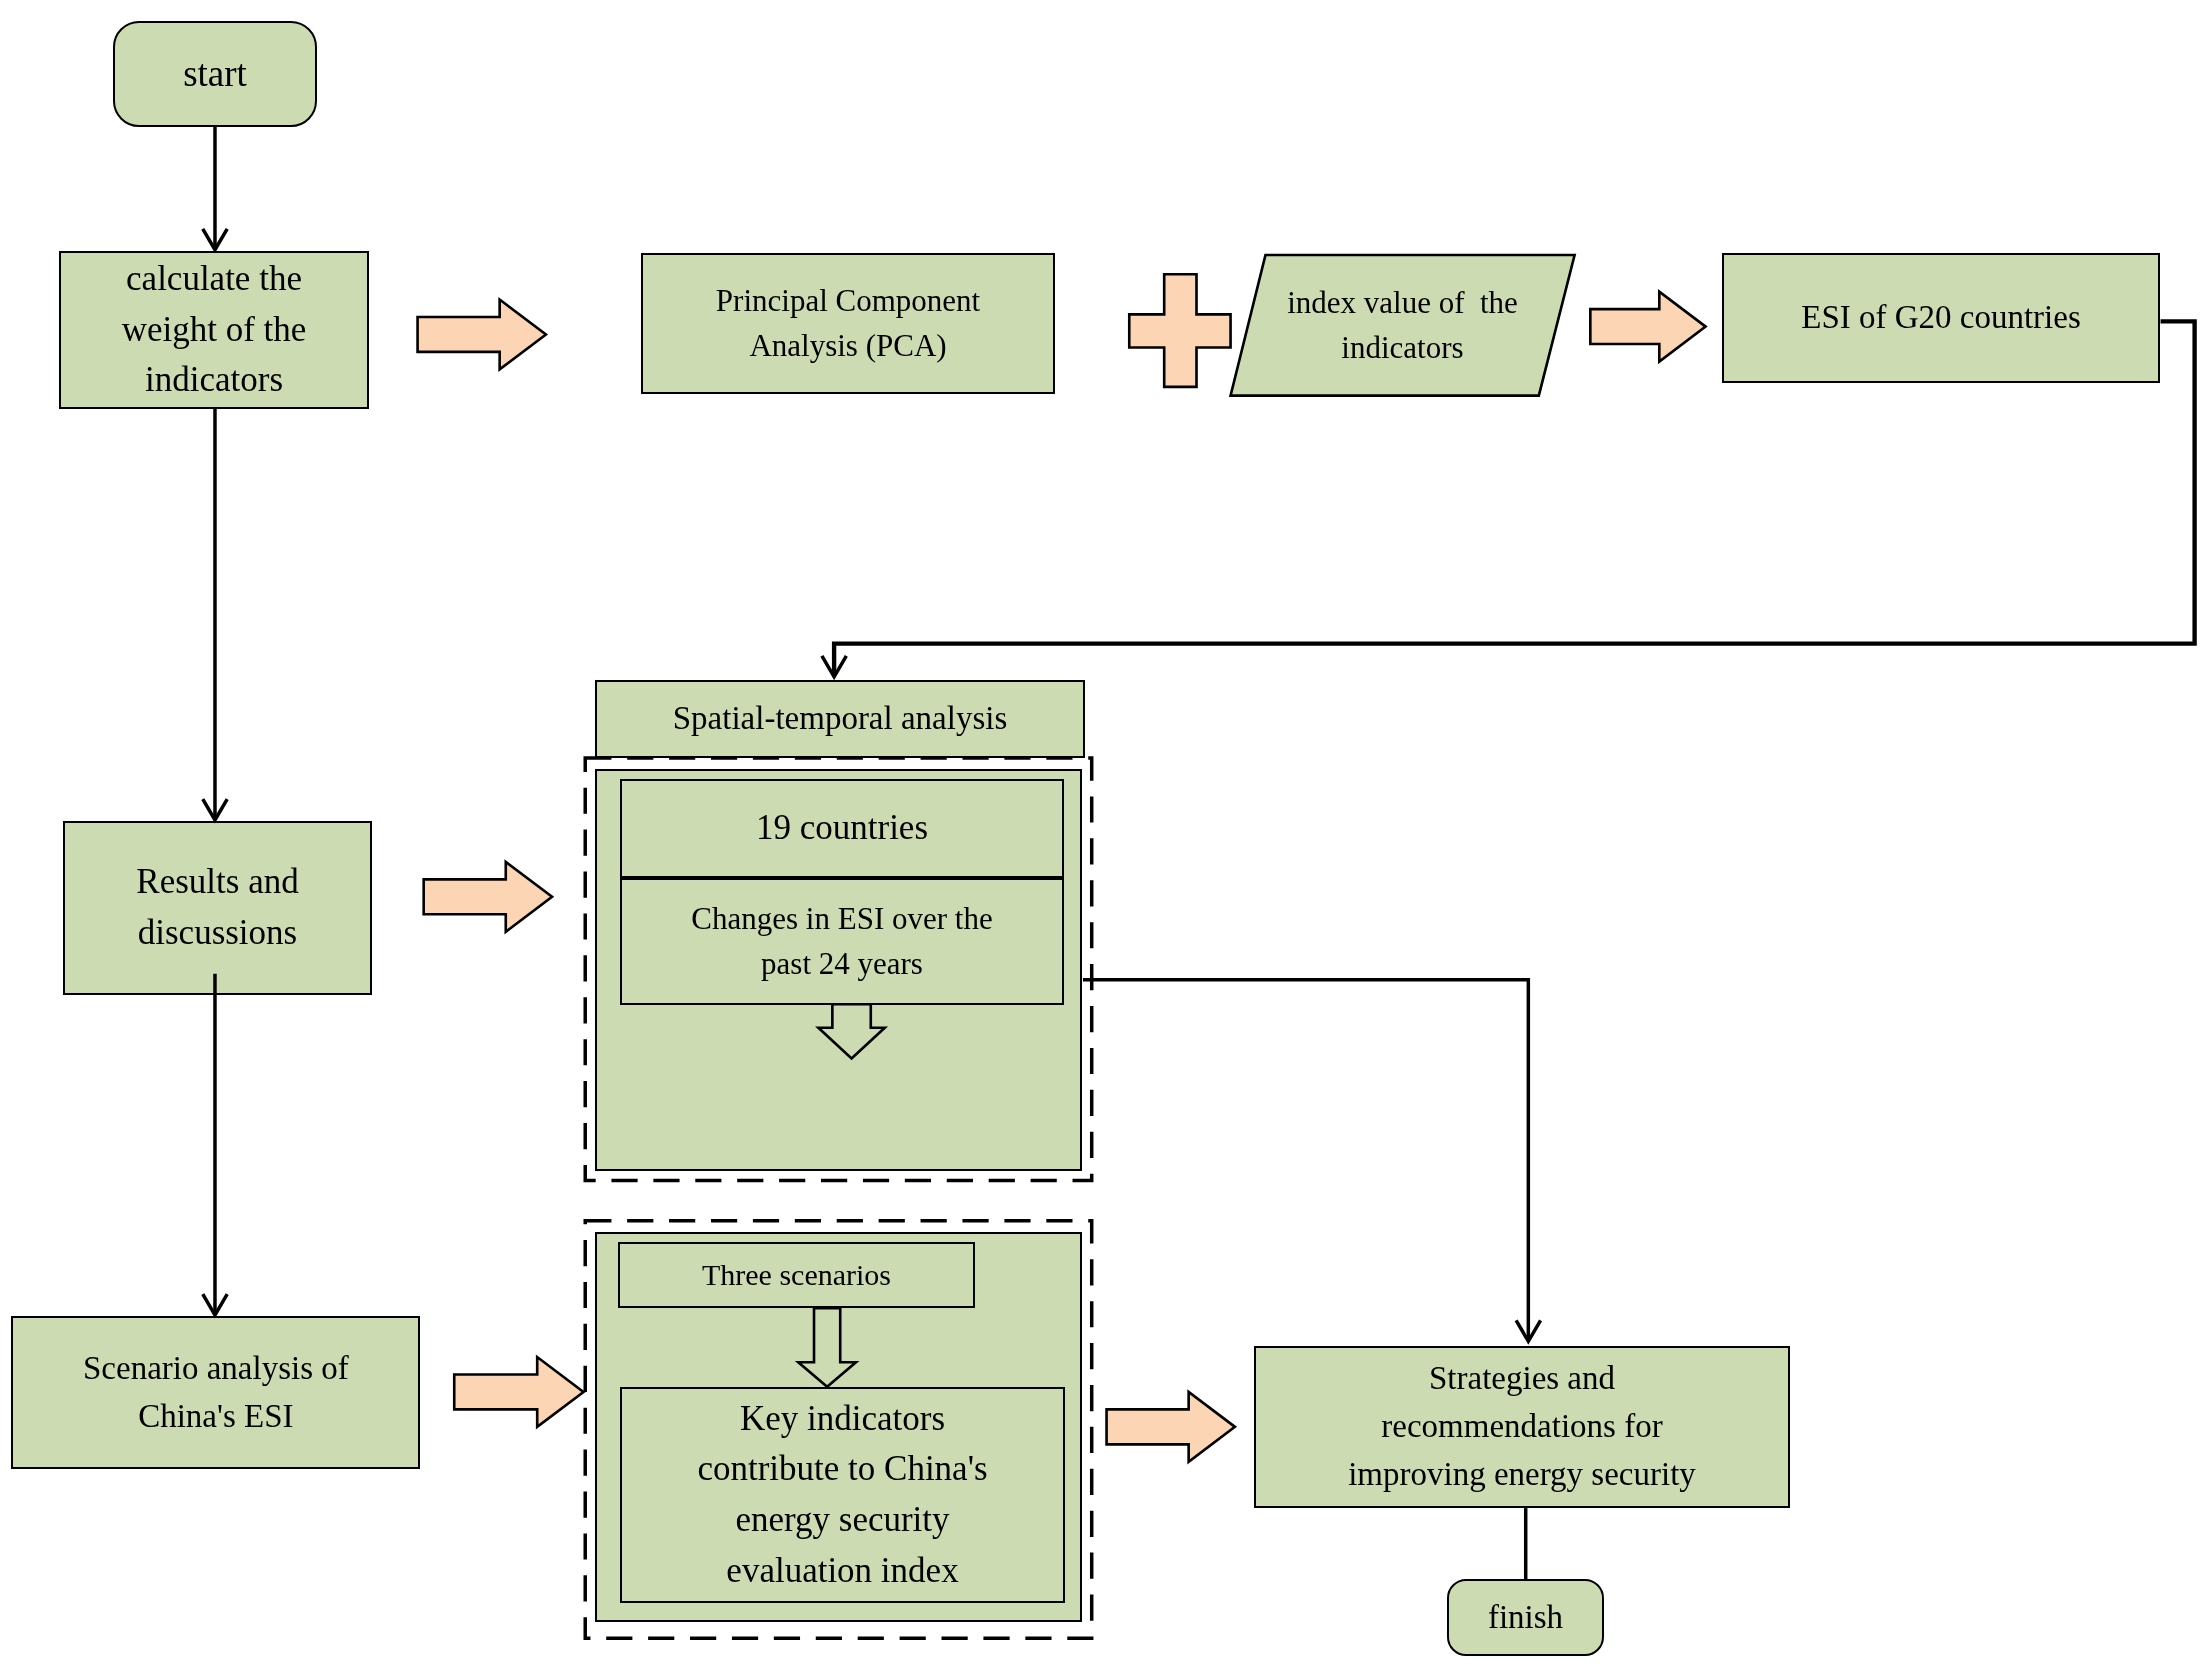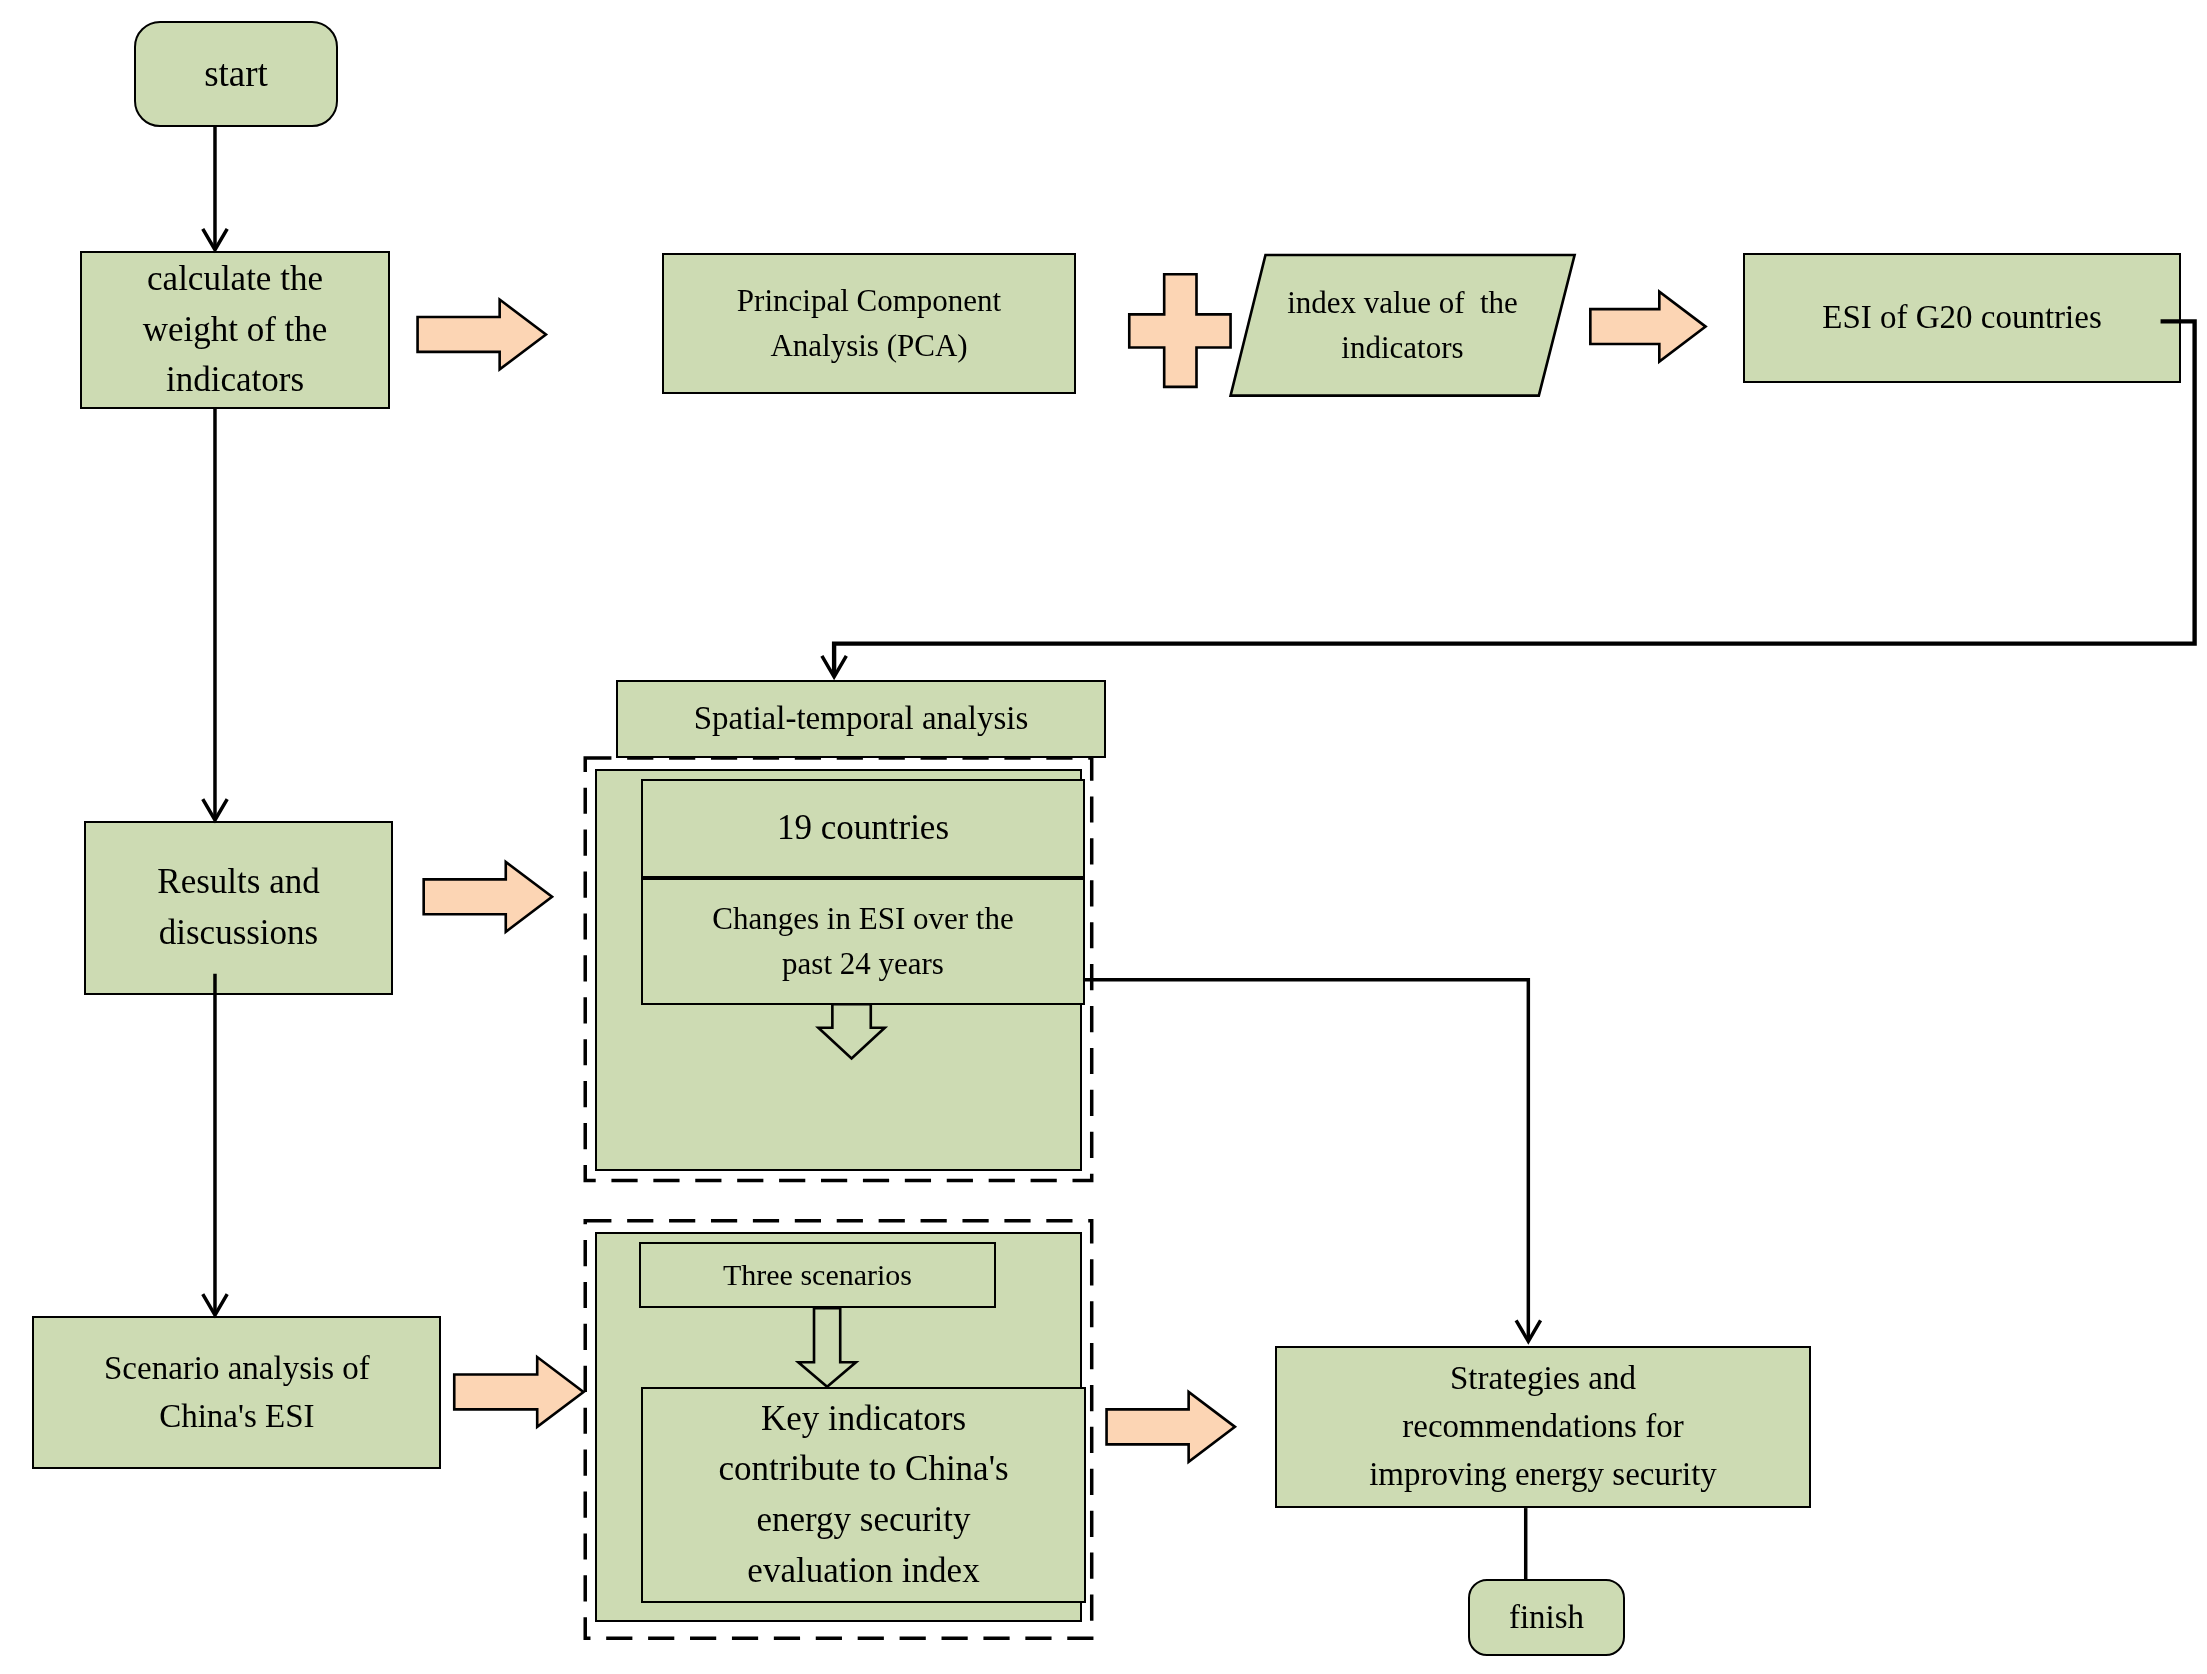--- a/index.html
+++ b/index.html
@@ -12,21 +12,21 @@
   #canvas{
     position:relative;width:2207px;height:1674px;background:#ffffff;
     font-family:"Liberation Serif","DejaVu Serif",serif;color:#000;
     overflow:hidden;
   }
   .node{
     position:absolute;box-sizing:border-box;
     background:var(--node-fill);
     border:2.6px solid var(--node-border);
     display:flex;align-items:center;justify-content:center;
-    text-align:center;white-space:pre-wrap;line-height:1.45;margin-left:21px;
+    text-align:center;white-space:pre-wrap;line-height:1.45;
   }
   .rounded{border-radius:26px;}
   .container{
     position:absolute;box-sizing:border-box;
     background:var(--node-fill);
     border:2.6px solid var(--node-border);
   }
   svg{position:absolute;left:0;top:0;}
   .topsvg{pointer-events:none;}
   .conn{stroke:var(--connector);stroke-width:4;fill:none;}

